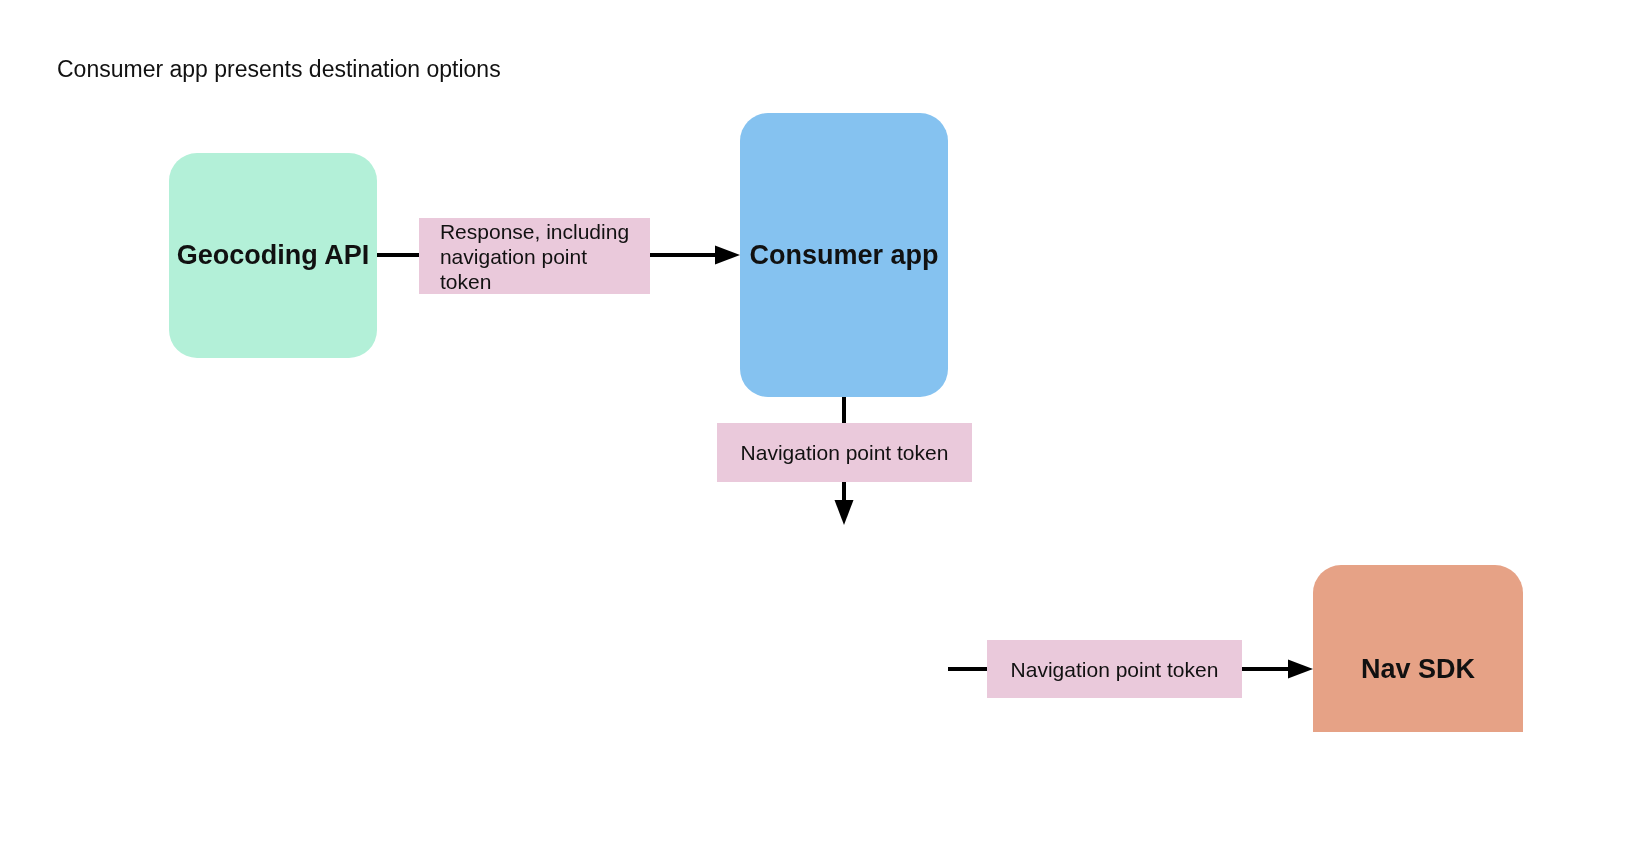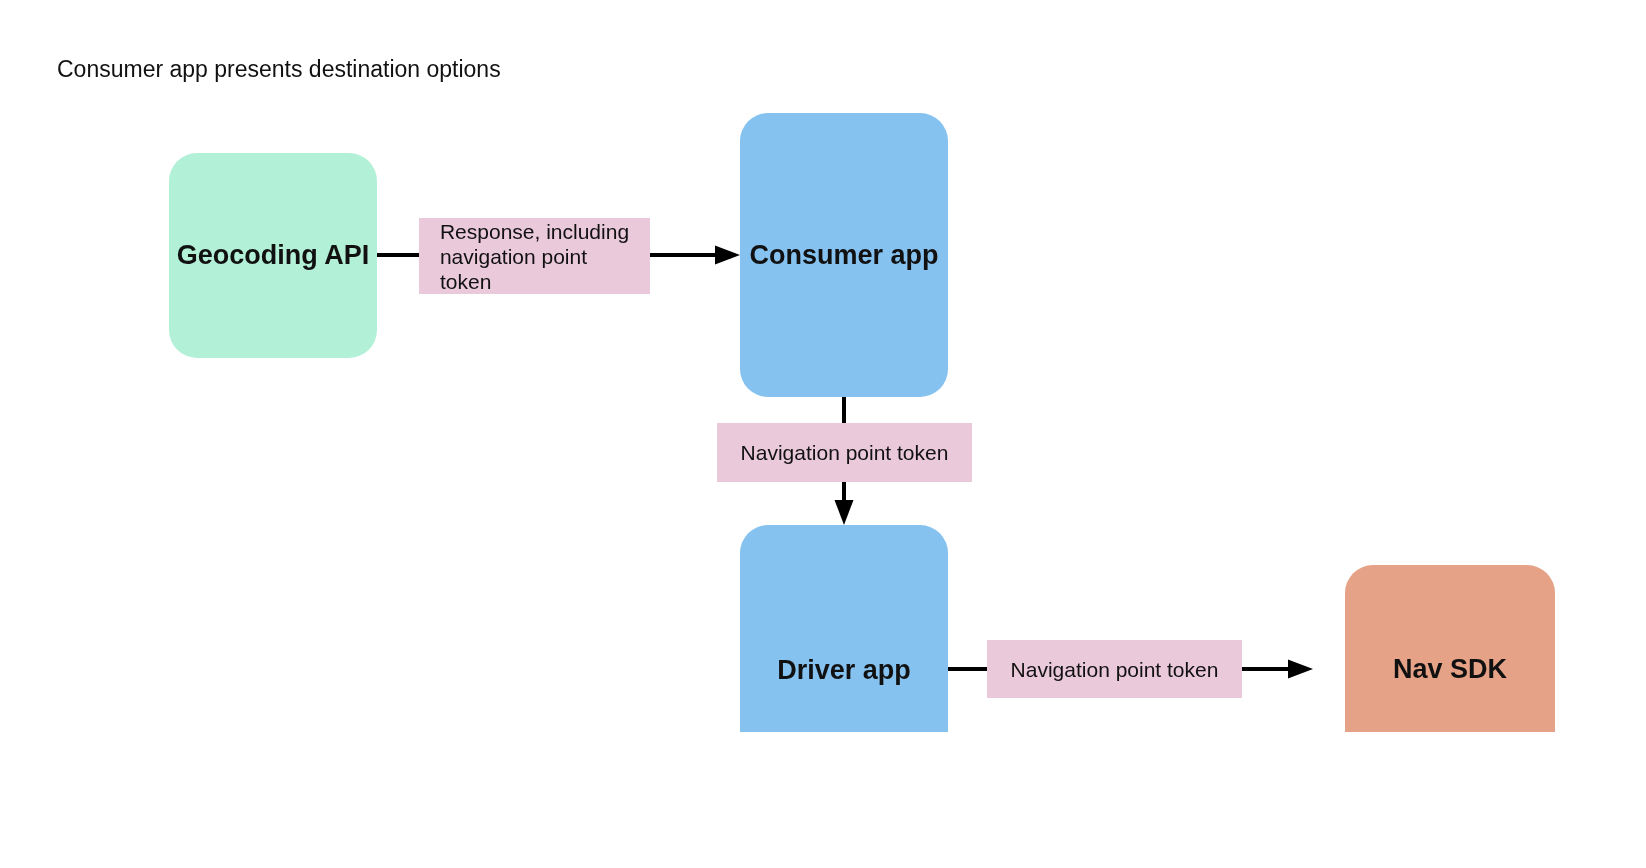--- a/index.html
+++ b/index.html
@@ -45,21 +45,21 @@
     justify-content: center;
     font-size: 27px;
     font-weight: 700;
     color: #111111;
     z-index: 2;
     text-align: center;
   }
   .node-geocoding { left: 169px; top: 153px; width: 208px; height: 205px; background: #b3f0d8; }
   .node-consumer  { left: 740px; top: 113px; width: 208px; height: 284px; background: #85c2f0; }
   .node-driver    { left: 740px; top: 525px; width: 208px; height: 290px; background: #85c2f0; }
-  .node-navsdk    { left: 1313px; top: 565px; width: 210px; height: 208px; background: #e6a286; margin-left: 32px; }
+  .node-navsdk    { left: 1313px; top: 565px; width: 210px; height: 208px; background: #e6a286; }
   .edge-label {
     position: absolute;
     background: #eac9db;
     display: flex;
     align-items: center;
     justify-content: center;
     font-size: 21px;
     line-height: 25px;
     color: #111111;
     text-align: left;
@@ -87,21 +87,20 @@
     <g>
       <line x1="948" y1="669" x2="1295" y2="669"></line>
       <polygon points="1313,669 1288,659.5 1288,678.5"></polygon>
     </g>
   </svg>
 
   <div class="col-header" style="left:57px">Consumer app presents destination options</div>
 
   <div class="node node-geocoding">Geocoding API</div>
   <div class="node node-consumer">Consumer app</div>
-  <div class="node node-driver">Driver app</div>
   <div class="node node-navsdk">Nav SDK</div>
 
   <div class="edge-label edge-label-1">Response, including
 navigation point
 token</div>
   <div class="edge-label edge-label-2">Navigation point token</div>
   <div class="edge-label edge-label-3">Navigation point token</div>
 
 </div>
 

